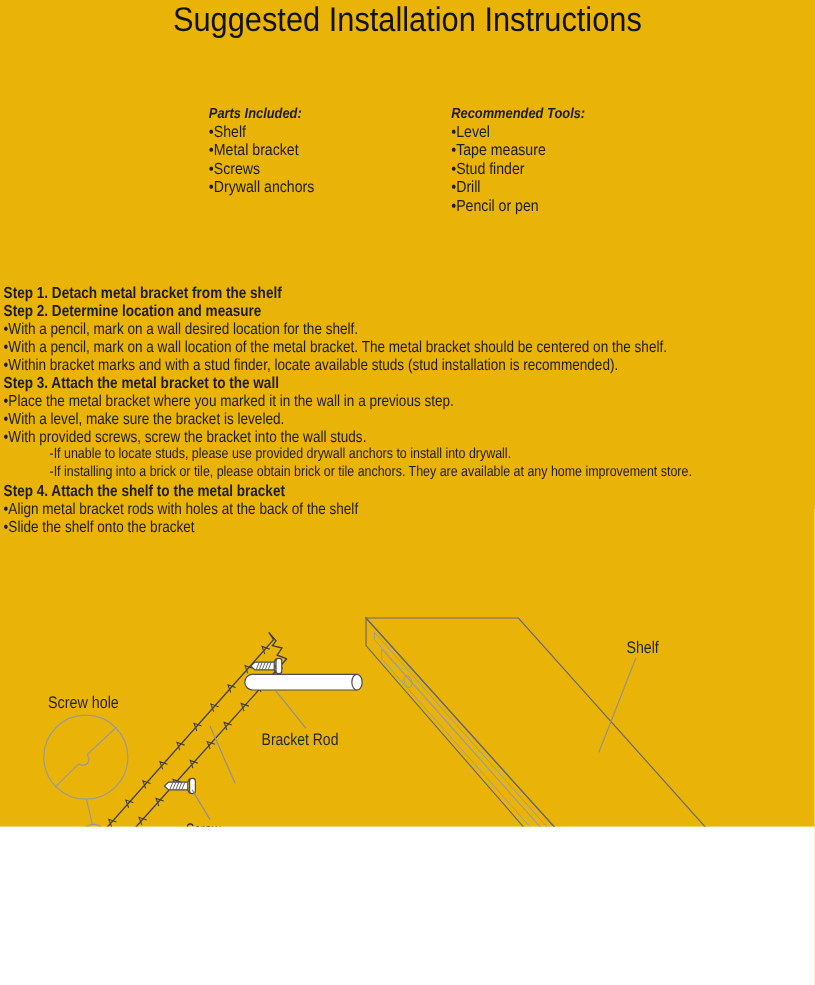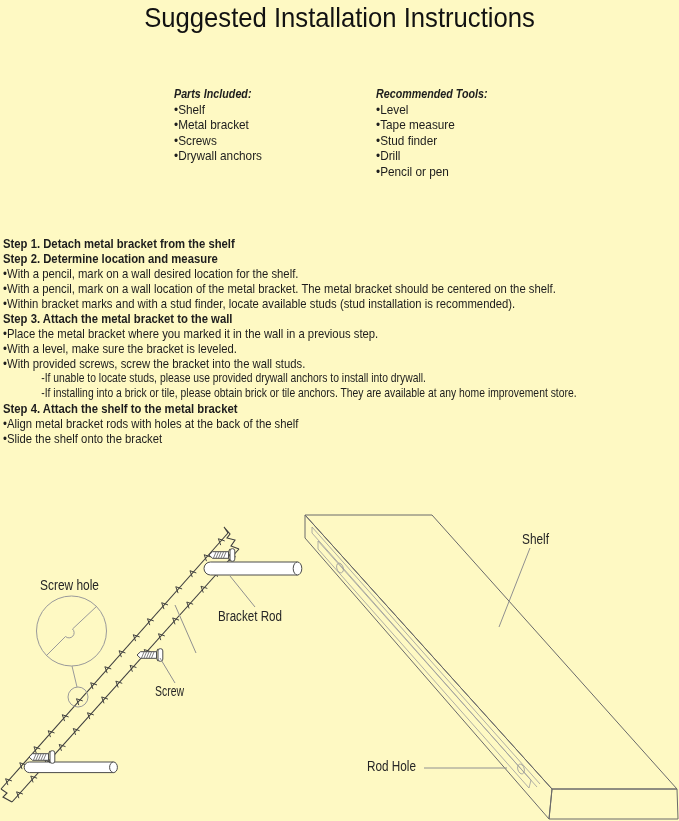--- a/index.html
+++ b/index.html
@@ -1,16 +1,16 @@
 <!DOCTYPE html>
 <html><head>
 <meta charset="utf-8">
 <style>
   html,body{margin:0;padding:0;background:#fff;}
-  .page{position:relative;width:679px;height:821px;background:#fef9c3;overflow:hidden;
+  .page{position:relative;width:679px;height:689px;background:#eab308;overflow:hidden;
         font-family:"Liberation Sans",sans-serif;color:#1d1d1d;}
   .title{position:absolute;top:1px;left:0;width:679px;text-align:center;
          font-size:28.5px;font-weight:300;color:#121212;
          transform:scaleX(0.90);white-space:nowrap;}
   .col{position:absolute;top:87px;font-size:13.4px;line-height:15.4px;
        transform:scaleX(0.88);transform-origin:0 0;white-space:nowrap;}
   .col-parts{left:174px;}
   .col-tools{left:376px;}
   .col-head{font-size:12.2px;font-weight:bold;font-style:italic;line-height:15px;}
   .col-item::before{content:"\2022";}

